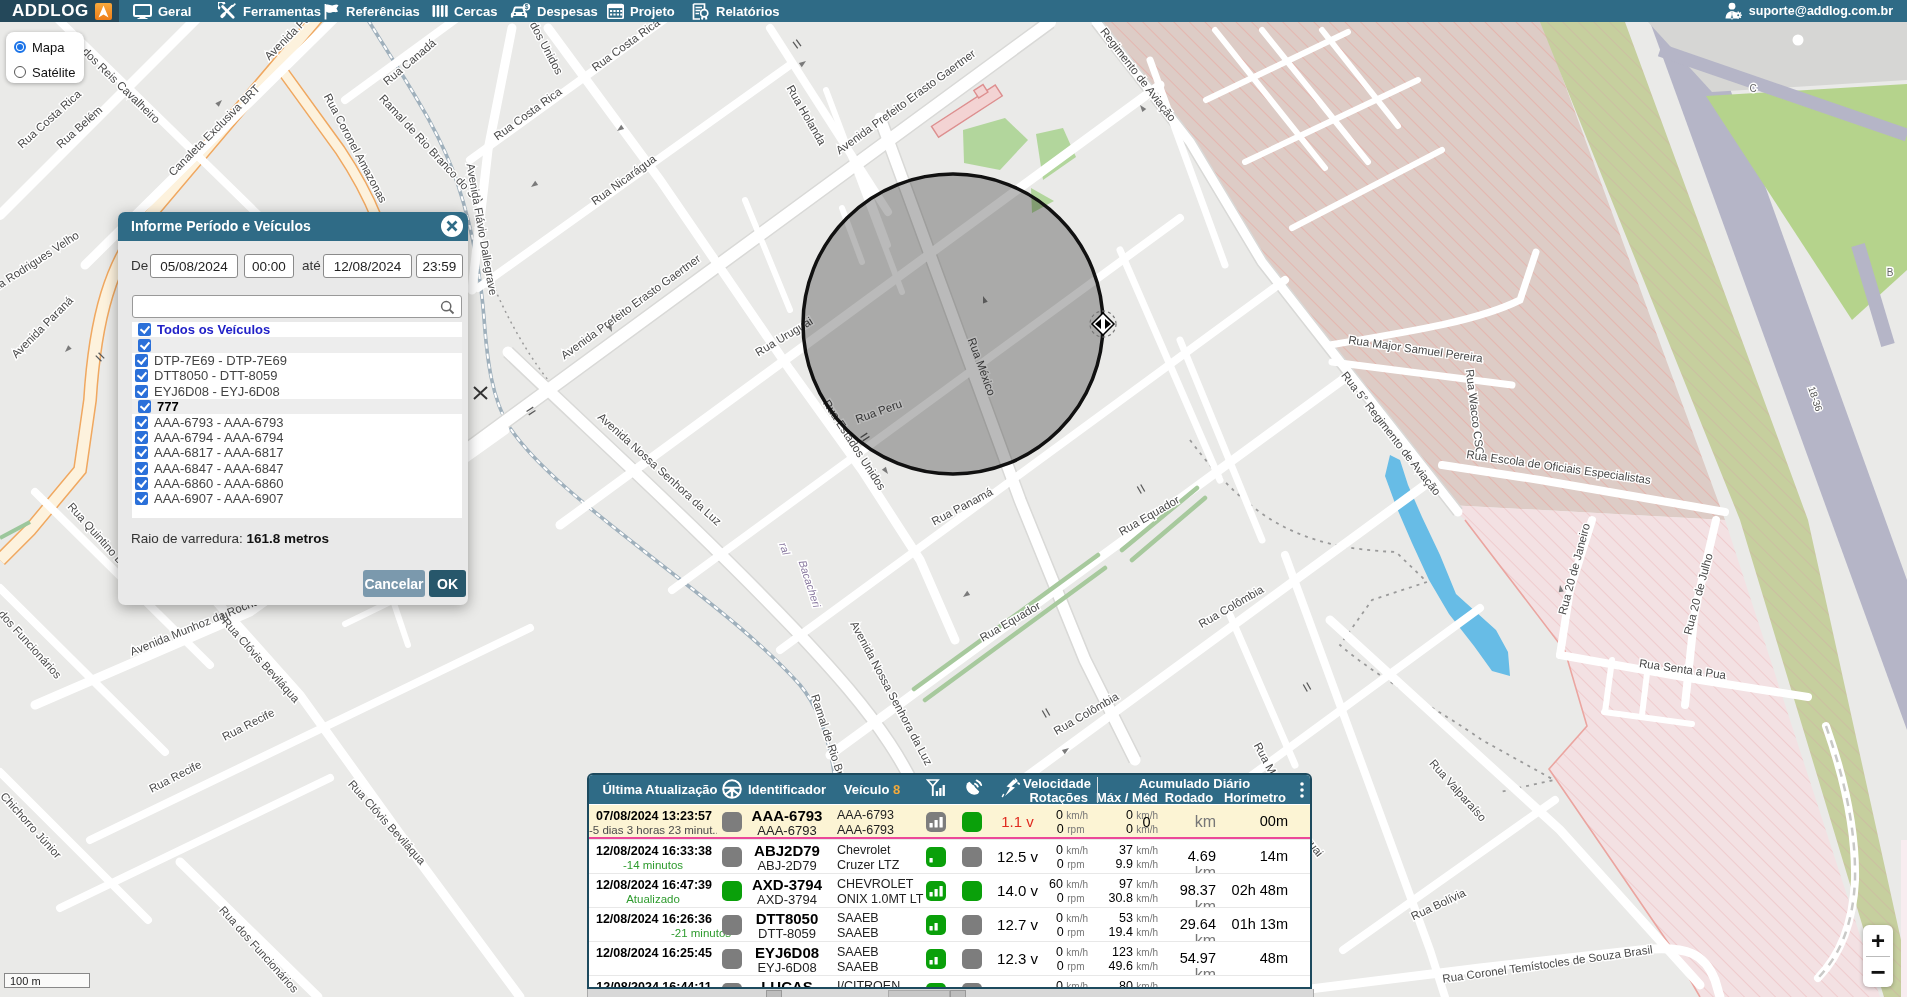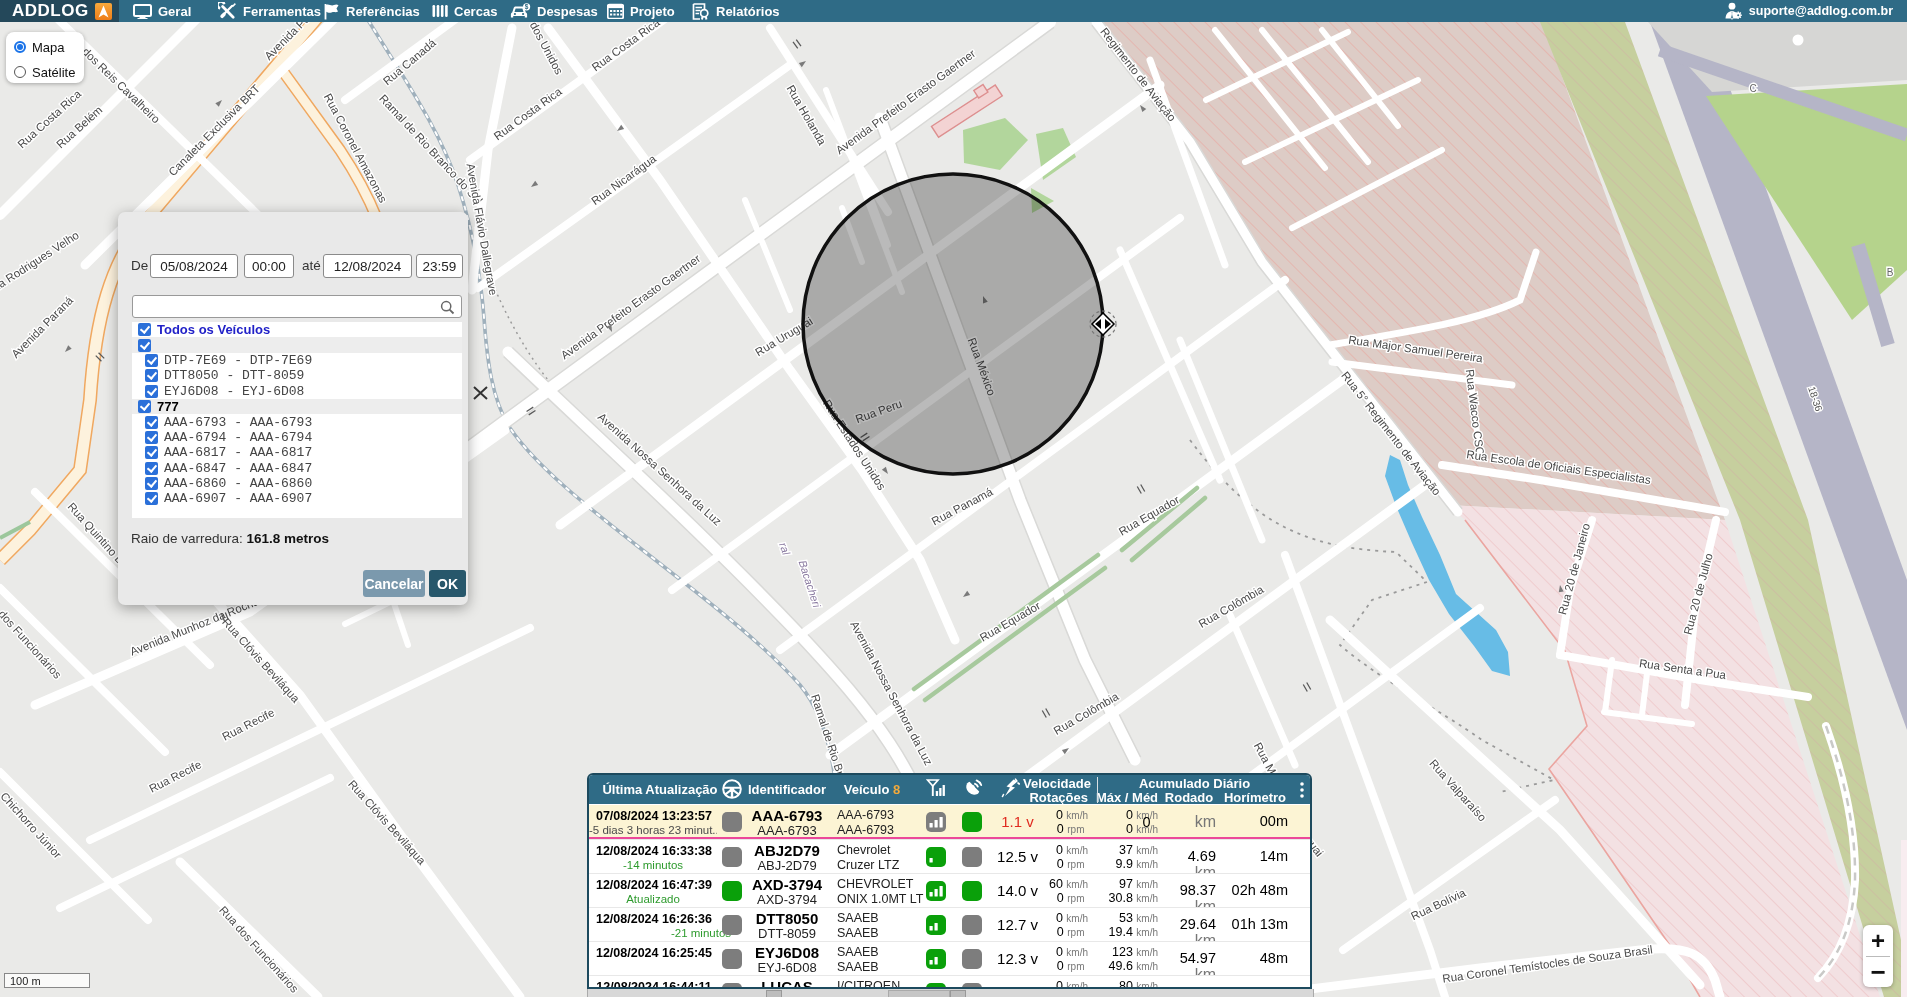--- a/index.html
+++ b/index.html
@@ -31,21 +31,21 @@
   #dlg{position:absolute;left:118px;top:212px;width:350px;height:393px;background:#e9e9e9;border-radius:7px;box-shadow:0 3px 14px rgba(0,0,0,.35);z-index:45;}
   #dlg-h{position:absolute;left:0;top:0;right:0;height:29px;background:#2f6b86;border-radius:7px 7px 0 0;color:#fff;font-weight:bold;font-size:14px;line-height:29px;padding-left:13px;box-sizing:border-box;}
   #dlg-x{position:absolute;right:5px;top:3px;width:22px;height:22px;border-radius:50%;background:#fff;display:flex;align-items:center;justify-content:center;}
   
   .din{position:absolute;background:#fff;border:1px solid #8a8a8a;border-radius:3px;font-size:13.5px;color:#222;font-family:"Liberation Sans",sans-serif;display:flex;align-items:center;justify-content:center;box-sizing:border-box;height:24px;}
   .dlab{position:absolute;font-size:13.5px;color:#333;}
   #dsearch{position:absolute;left:14px;top:83px;width:330px;height:23px;background:#fff;border:1px solid #999;border-radius:3px;box-sizing:border-box;}
   #dlist{position:absolute;left:14px;top:110px;width:330px;height:196px;background:#fff;overflow:hidden;font-size:13px;color:#444;}
   .lrow{height:15.4px;display:flex;align-items:center;gap:6px;}
   .lrow.band{background:#ededed;}
-  .lrow.indent{padding-left:13px;font-family:Liberation Mono, monospace;}
+  .lrow.indent{padding-left:3px;}
   .cb{width:13px;height:13px;border-radius:2px;background:#2b70d9;flex:none;position:relative;}
   .cb:after{content:"";position:absolute;left:4px;top:1px;width:4px;height:7px;border:solid #fff;border-width:0 2px 2px 0;transform:rotate(40deg);}
   #raio{position:absolute;left:13px;top:319px;font-size:13.5px;color:#333;}
   .dbtn{position:absolute;top:358px;height:27px;border-radius:3px;color:#fff;font-weight:bold;font-size:14px;display:flex;align-items:center;justify-content:center;}
   
   #grid{position:absolute;left:587px;top:773px;width:725px;height:216px;z-index:46;background:#fff;border:2px solid #1d4a5e;border-radius:6px 6px 0 0;box-sizing:border-box;overflow:hidden;}
   #ghead{position:absolute;left:0;top:0;width:721px;height:29px;background:#2f6b86;color:#fff;font-weight:bold;font-size:13px;}
   .hc{position:absolute;text-align:center;}
   .grow{position:absolute;left:0;width:721px;height:34px;background:#fff;}
   .grow .c1a{position:absolute;left:2px;width:126px;top:4px;text-align:center;font-weight:bold;font-size:12.5px;color:#000;white-space:nowrap;}
@@ -416,20 +416,28 @@
       </div>
 </div>
 <div id="zoomctl">
       <div class="zb">+</div>
       <div class="sep"></div>
       <div class="zb" style="font-size:26px;">−</div>
     </div>
 <div id="scale">100 m</div>
 
 <div id="dlg">
+  <div id="dlg-h">Informe Período e Veículos
+    <div id="dlg-x">
+          <svg width="22" height="22" viewBox="0 0 22 22">
+            <circle cx="11" cy="11" r="10.5" fill="#fff"></circle>
+            <path d="M6.5,6.5 L15.5,15.5 M15.5,6.5 L6.5,15.5" stroke="#2f6b86" stroke-width="2.6"></path>
+          </svg>
+        </div>
+  </div>
   <span class="dlab" style="left:13px;top:46px;">De</span>
   <div class="din" style="left:32px;top:42px;width:88px;">05/08/2024</div>
   <div class="din" style="left:126px;top:42px;width:50px;">00:00</div>
   <span class="dlab" style="left:184px;top:46px;">até</span>
   <div class="din" style="left:205px;top:42px;width:89px;">12/08/2024</div>
   <div class="din" style="left:298px;top:42px;width:47px;">23:59</div>
   <div id="dsearch">
         <svg style="position:absolute;right:6px;top:4px;" width="15" height="15" viewBox="0 0 15 15">
           <circle cx="6.2" cy="6.2" r="4.6" fill="none" stroke="#666" stroke-width="1.5"></circle>
           <line x1="9.6" y1="9.6" x2="13.5" y2="13.5" stroke="#666" stroke-width="1.8"></line>

